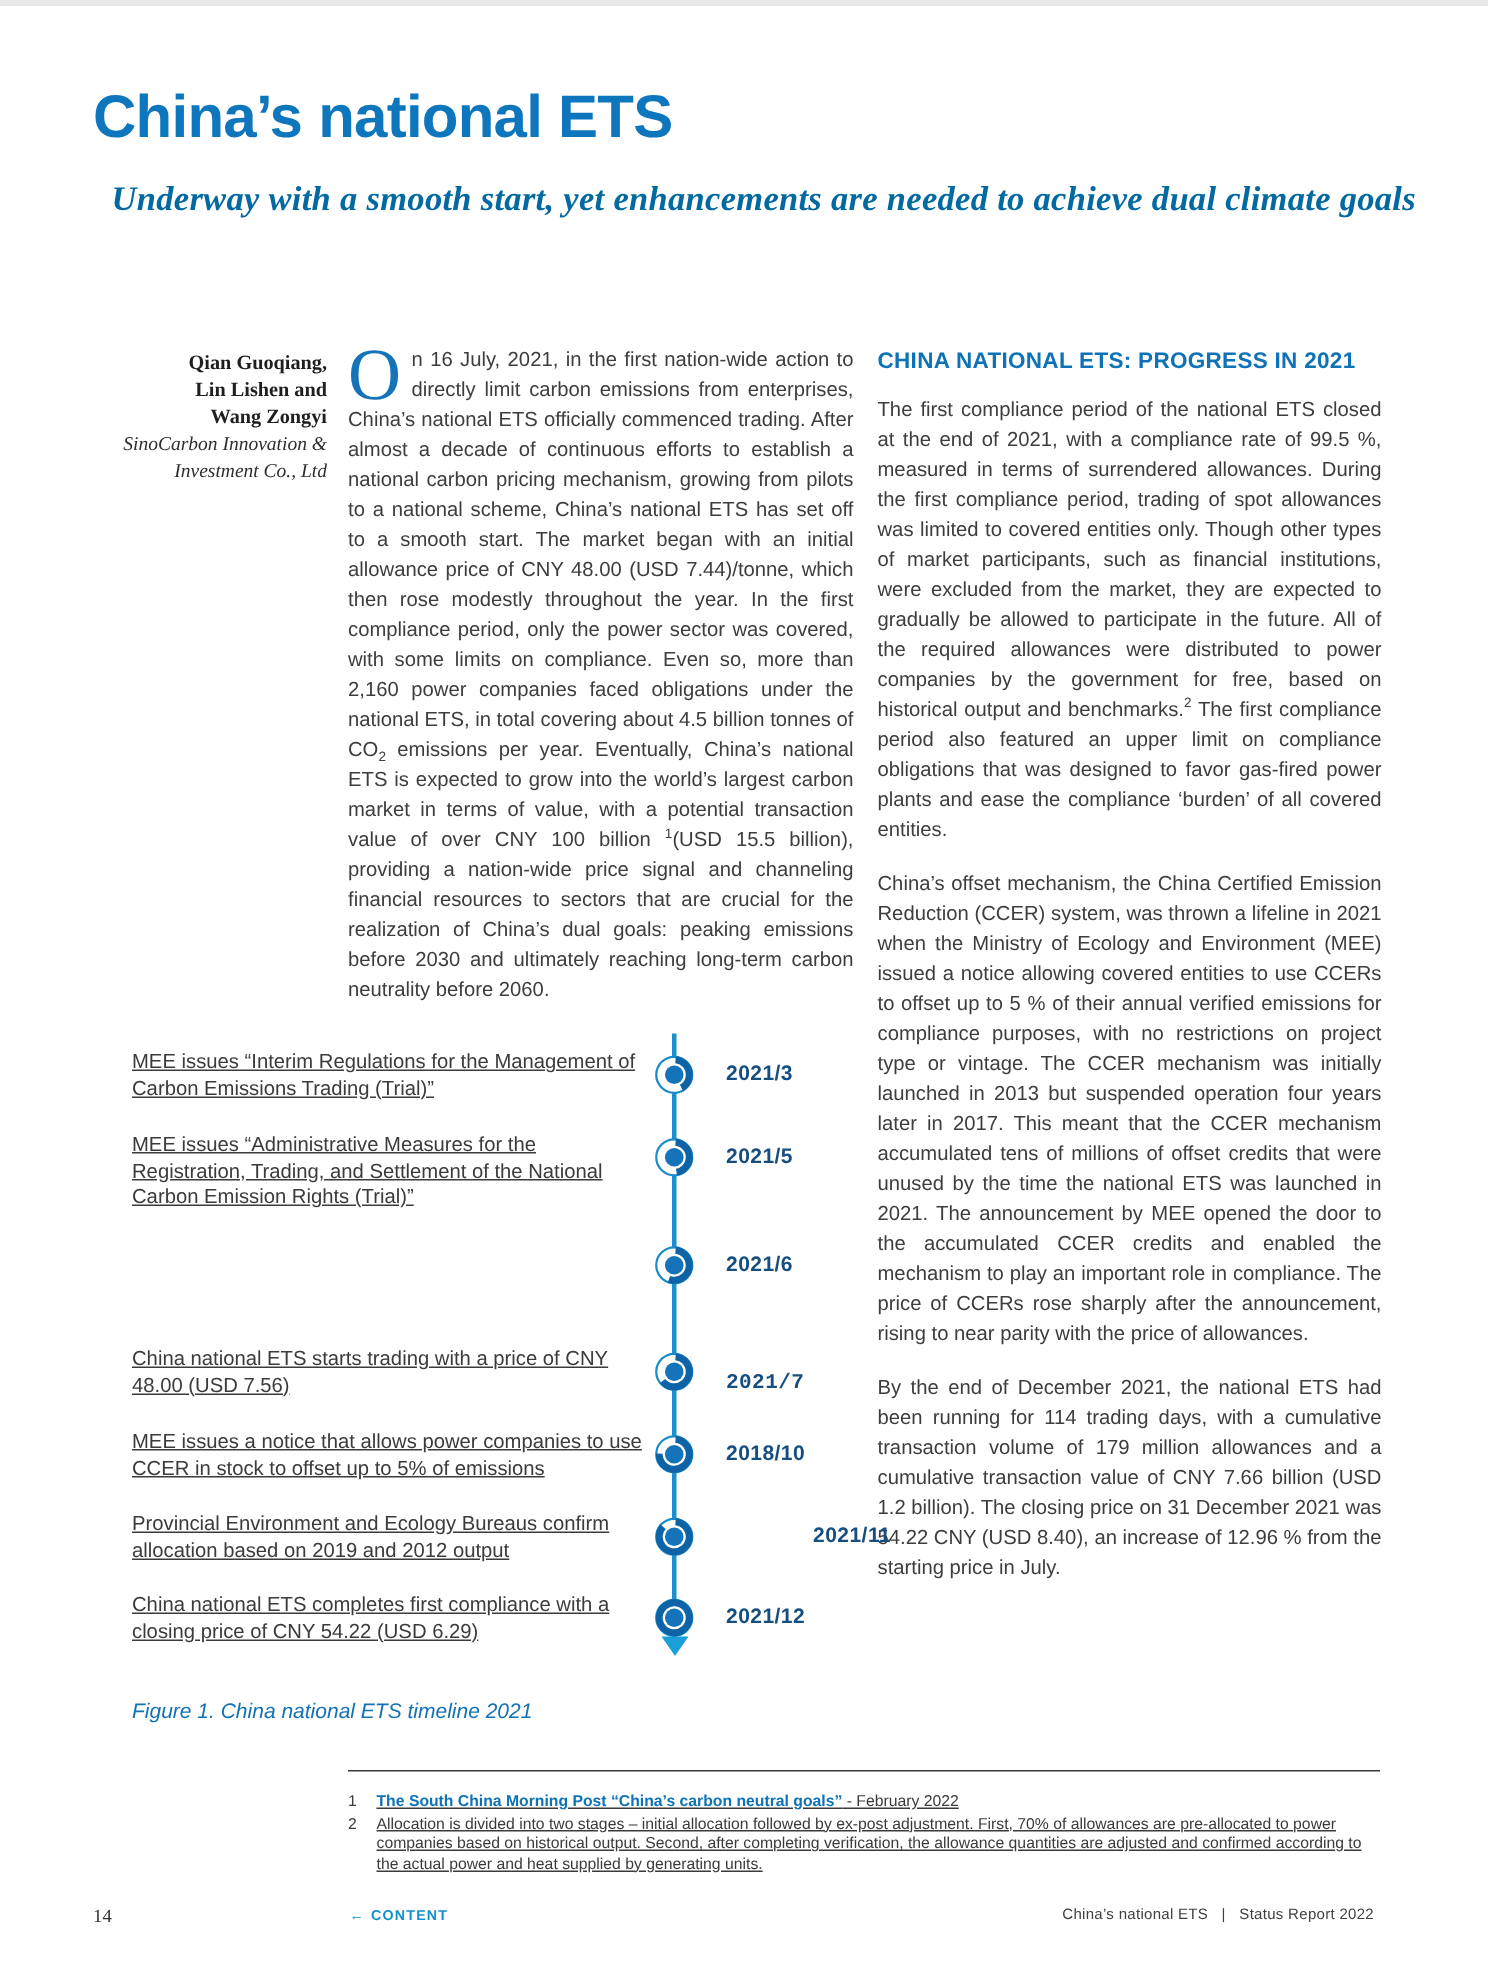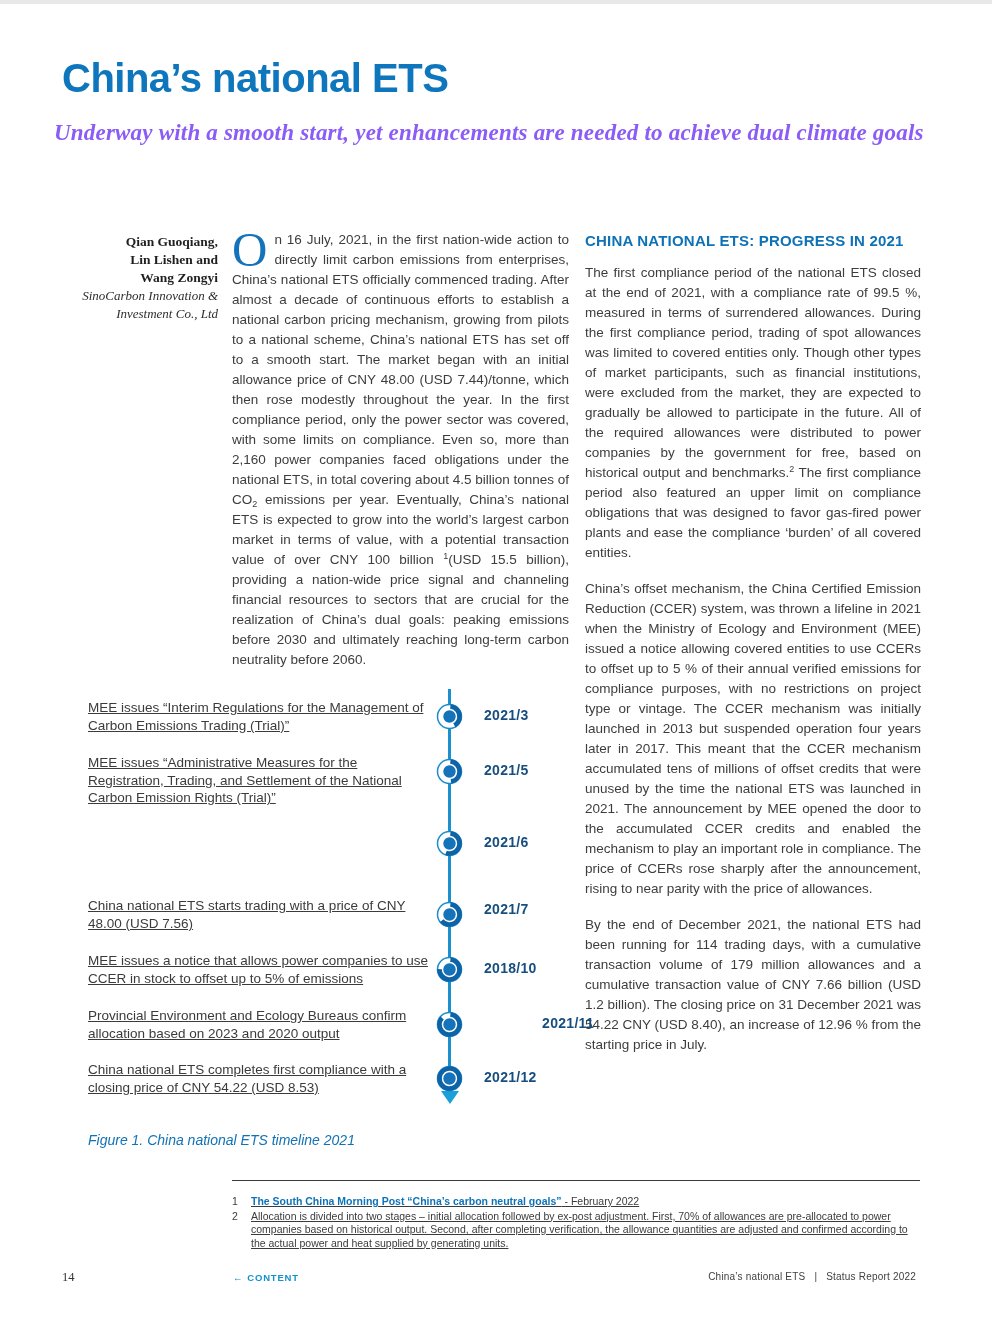--- a/index.html
+++ b/index.html
@@ -8,23 +8,23 @@
     background:#ffffff; overflow:hidden;
     font-family:"Liberation Sans", sans-serif; color:#3d3d3d;
     -webkit-font-smoothing:antialiased;
   }
   .page-title {
     position:absolute; left:62px; top:52px;
     font-size:40px; font-weight:800; letter-spacing:-0.5px;
     color:#0e76bc; font-family:"Liberation Sans", sans-serif;
   }
   .page-subtitle {
-    position:absolute; left:54px; top:112px; width:880px;
+    position:absolute; left:64px; top:112px; width:880px;
     font-family:"Liberation Serif", serif; font-style:italic; font-weight:700;
-    font-size:23px; line-height:1.5; color:#8b5cf6; letter-spacing:0.2px;
+    font-size:23px; line-height:1.5; color:#0369a1; letter-spacing:0.2px;text-align:right;
   }
   .authors {
     position:absolute; left:40px; top:229px; width:178px; text-align:right;
     font-family:"Liberation Serif", serif;
   }
   .author-name { font-weight:700; font-size:13.5px; line-height:1.34; color:#1f1f1f; }
   .affiliation { font-style:italic; font-size:13px; line-height:1.34; color:#2e2e2e; }
   .col-left  { position:absolute; left:232px; top:226px; width:337px; }
   .col-right { position:absolute; left:585px; top:228px; width:336px; }
   .body-text {
@@ -132,36 +132,36 @@
           <circle cx="14.5" cy="14.5" r="10" fill="none" stroke="#0d63a6" stroke-width="4.6" stroke-dasharray="34.0 62.8" transform="rotate(-85 14.5 14.5)"></circle>
           <circle cx="14.5" cy="14.5" r="6.2" fill="#1573b9"></circle>
         </svg></div>
       <div class="tl-date" style="top: 145px;">2021/6</div>
       <div class="tl-item-text" style="top: 208px;">China national ETS starts trading with a price of CNY 48.00 (USD 7.56)</div>
       <div class="tl-node" style="top: 211px;"><svg width="29" height="29" viewBox="0 0 29 29">
           <circle cx="14.5" cy="14.5" r="12" fill="#ffffff" stroke="#1a8ccc" stroke-width="1.5"></circle>
           <circle cx="14.5" cy="14.5" r="10" fill="none" stroke="#0d63a6" stroke-width="4.6" stroke-dasharray="39.3 62.8" transform="rotate(-85 14.5 14.5)"></circle>
           <circle cx="14.5" cy="14.5" r="6.2" fill="#1573b9"></circle>
         </svg></div>
-      <div class="tl-date" style="top: 212px;">2021/7</div>
+      <div class="tl-date" style="top: 225px; font-family: Liberation Mono, monospace;">2021/7</div>
       <div class="tl-item-text" style="top: 263px;">MEE issues a notice that allows power companies to use CCER in stock to offset up to 5% of emissions</div>
       <div class="tl-node" style="top: 266px;"><svg width="29" height="29" viewBox="0 0 29 29">
           <circle cx="14.5" cy="14.5" r="12" fill="#ffffff" stroke="#1a8ccc" stroke-width="1.5"></circle>
           <circle cx="14.5" cy="14.5" r="10" fill="none" stroke="#0d63a6" stroke-width="4.6" stroke-dasharray="46.3 62.8" transform="rotate(-85 14.5 14.5)"></circle>
           <circle cx="14.5" cy="14.5" r="6.2" fill="#1573b9"></circle>
         </svg></div>
       <div class="tl-date" style="top: 271px;">2018/10</div>
-      <div class="tl-item-text" style="top: 318px;">Provincial Environment and Ecology Bureaus confirm allocation based on 2023 and 2020 output</div>
+      <div class="tl-item-text" style="top: 318px;">Provincial Environment and Ecology Bureaus confirm allocation based on 2019 and 2012 output</div>
       <div class="tl-node" style="top: 321px;"><svg width="29" height="29" viewBox="0 0 29 29">
           <circle cx="14.5" cy="14.5" r="12" fill="#ffffff" stroke="#1a8ccc" stroke-width="1.5"></circle>
           <circle cx="14.5" cy="14.5" r="10" fill="none" stroke="#0d63a6" stroke-width="4.6" stroke-dasharray="53.2 62.8" transform="rotate(-85 14.5 14.5)"></circle>
           <circle cx="14.5" cy="14.5" r="6.2" fill="#1573b9"></circle>
         </svg></div>
       <div class="tl-date" style="top: 326px; text-align: right;">2021/11</div>
-      <div class="tl-item-text" style="top: 372px;">China national ETS completes first compliance with a closing price of CNY 54.22 (USD 8.53)</div>
+      <div class="tl-item-text" style="top: 372px;">China national ETS completes first compliance with a closing price of CNY 54.22 (USD 6.29)</div>
       <div class="tl-node" style="top: 375px;"><svg width="29" height="29" viewBox="0 0 29 29">
           <circle cx="14.5" cy="14.5" r="12" fill="#ffffff" stroke="#1a8ccc" stroke-width="1.5"></circle>
           <circle cx="14.5" cy="14.5" r="10" fill="none" stroke="#0d63a6" stroke-width="4.6" stroke-dasharray="62.7 62.8" transform="rotate(-85 14.5 14.5)"></circle>
           <circle cx="14.5" cy="14.5" r="6.2" fill="#1573b9"></circle>
         </svg></div>
       <div class="tl-date" style="top: 380px;">2021/12</div>
     </div>
 
   <div class="fig-caption">Figure 1. China national ETS timeline 2021</div>
 

